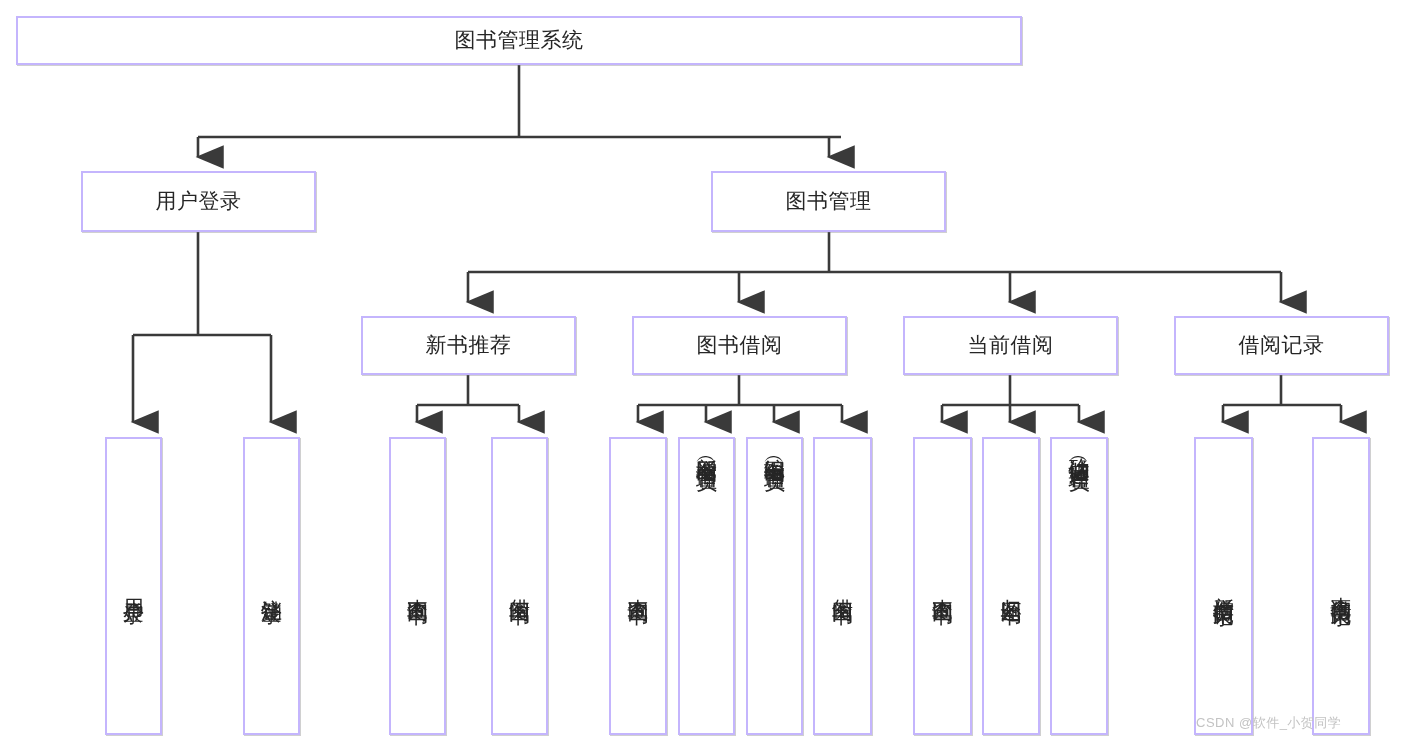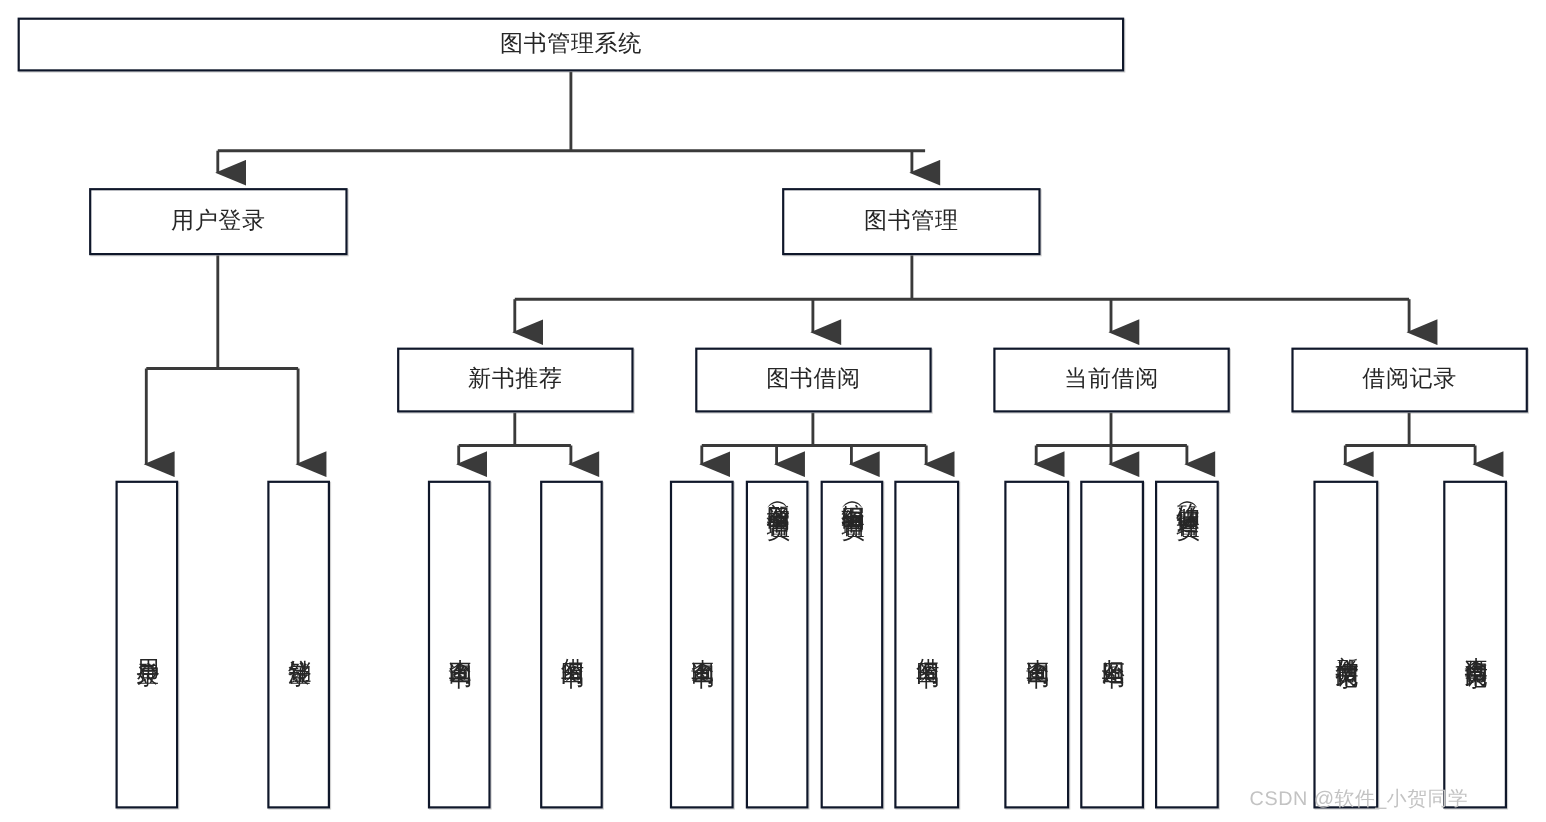--- a/index.html
+++ b/index.html
@@ -24,21 +24,21 @@
     position: absolute;
     left: 0;
     top: 0;
     width: 1405px;
     height: 747px;
     pointer-events: none;
   }
   .node {
     position: absolute;
     box-sizing: border-box;
-    border: 2px solid #0f172a;
+    border: 2px solid #c4b5fd;
     background: #ffffff;
     display: flex;
     align-items: center;
     justify-content: center;
     color: #262626;
     box-shadow: 1px 1px 0 rgba(120,120,120,0.35);
   }
   .node-label {
     text-align: center;
     line-height: 1.18;
@@ -66,23 +66,23 @@
     padding: 0;
   }
   .node.vertical.centered {
     align-items: center;
   }
   .node.vertical.topaligned .node-label {
     margin-top: 2px;
   }
   .watermark {
     position: absolute;
-    left: 1136px;
+    left: 1196px;
     top: 714px;
-    font-size: 18px;
+    font-size: 13px;
     color: #c3c3c3;
     letter-spacing: 0.5px;
     white-space: nowrap;
     font-family: "Liberation Sans", "DejaVu Sans", sans-serif;
   }
 </style>
 </head>
 <body>
 
 <div id="diagram-root">

